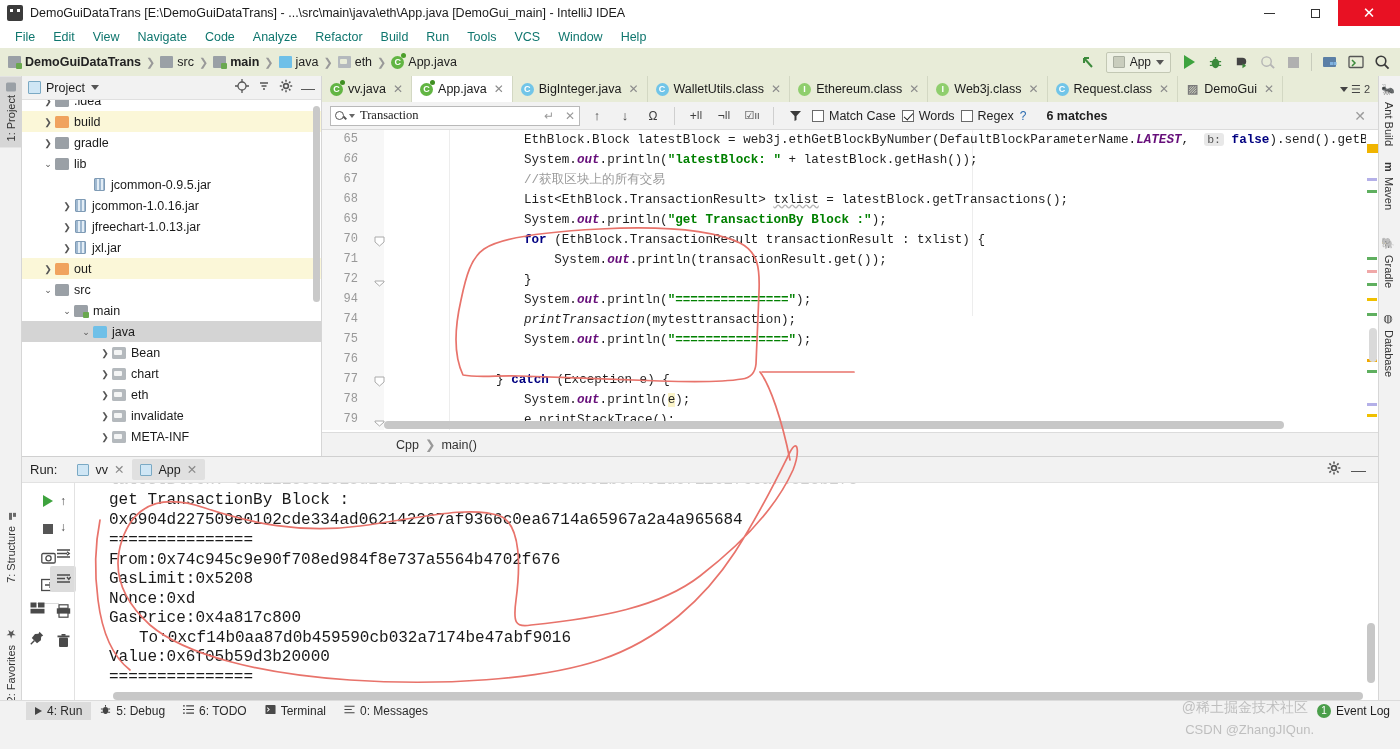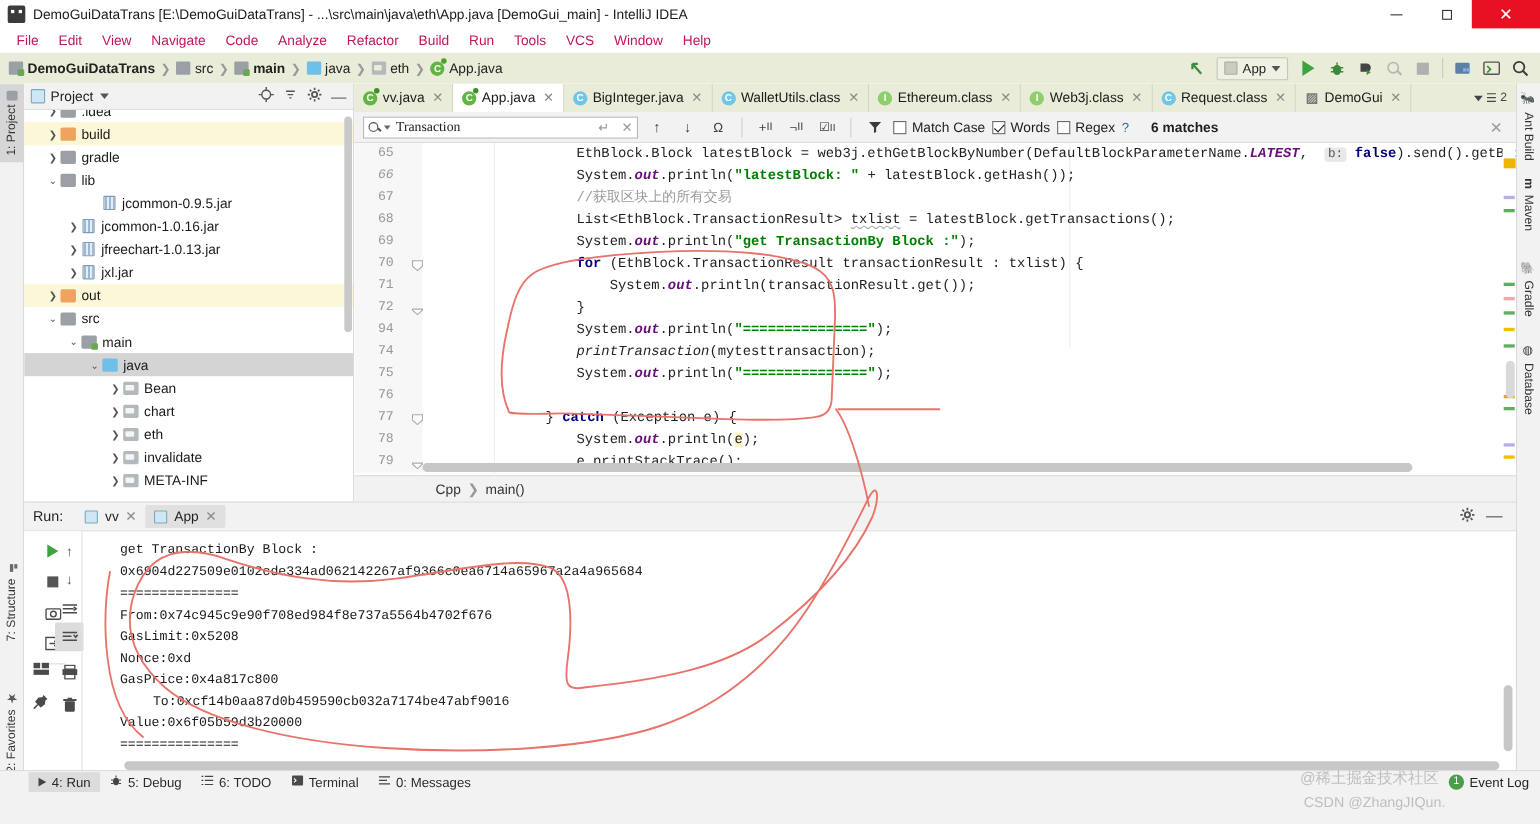--- a/index.html
+++ b/index.html
@@ -36,21 +36,21 @@
   .winbtn.close { background: #e81123; color: #fff; width: 62px; }
   .glyph-min { display: block; width: 11px; height: 1px; background: #333; }
   .glyph-max { display: block; width: 9px; height: 9px; border: 1px solid #333; }
   .glyph-x { font-size: 15px; line-height: 1; font-family: "DejaVu Sans", sans-serif; }
 
   
   .menubar {
     position: absolute; top: 26px; left: 0; width: 1400px; height: 22px;
     background: #ffffff; display: flex; align-items: center; padding-left: 6px;
   }
-  .menu-item { padding: 2px 9px; font-size: 12.5px; color: #be185d; white-space: nowrap; }
+  .menu-item { padding: 2px 9px; font-size: 12.5px; color: #0f766e; white-space: nowrap; }
 
   
   .navbar {
     position: absolute; top: 48px; left: 0; width: 1400px; height: 28px;
     background: #e8ecd8; display: flex; align-items: center; padding-left: 8px;
   }
   .crumb { display: flex; align-items: center; font-size: 12.5px; color: #222; }
   .crumb .sep { color: #999; margin: 0 5px; font-size: 11px; }
   .crumb .bc-icon { width: 13px; height: 12px; margin-right: 4px; display: inline-block; border-radius: 1px; }
   .ic-module { background: #9aa0a6; position: relative; }
@@ -202,21 +202,21 @@
   .rtab .x { color: #8b8b8b; }
   .rtab-ic { width: 12px; height: 12px; background: #cfe6f5; border: 1px solid #7aa9c4; border-radius: 1px; flex: none; }
   .run-hdr-right { margin-left: auto; display: flex; align-items: center; gap: 10px; padding-right: 12px; color: #555; }
   .run-toolbar { position: absolute; left: 0; top: 26px; width: 52px; height: 218px; background: #fff;
                  display: flex; flex-direction: column; align-items: center; padding-top: 5px; gap: 2px; }
   .rt-btn { width: 26px; height: 26px; display: flex; align-items: center; justify-content: center; color: #4a4a4a; }
   .rt-btn.sel { background: #dcdcdc; border-radius: 2px; }
   .rt-div { width: 22px; height: 1px; background: #dcdcdc; margin: 3px 0; }
   .run-split { position: absolute; left: 52px; top: 26px; width: 1px; height: 218px; background: #e2e2e2; }
   .console { position: absolute; left: 53px; top: 26px; right: 0; height: 218px; overflow: hidden;
-             font-family: "Liberation Mono", monospace; font-size: 12px; color: #1a1a1a; }
+             font-family: "Liberation Mono", monospace; font-size: 16px; color: #1a1a1a; }
   .conline { position: absolute; left: 34px; line-height: 19.5px; height: 19.5px; white-space: pre; }
   .con-scroll { position: absolute; right: 3px; width: 8px; background: #c7c7c7; border-radius: 4px; }
   .con-hscroll { position: absolute; left: 90px; height: 8px; background: #c7c7c7; border-radius: 4px; }
 
   
   .bottombar { position: absolute; left: 0; top: 700px; width: 1400px; height: 20px;
                background: #f2f2f2; display: flex; align-items: center; padding-left: 26px;
                border-top: 1px solid #dcdcdc; }
   .btab { display: flex; align-items: center; gap: 5px; padding: 2px 9px; font-size: 12px; color: #2b2b2b; }
   .btab.active { background: #dcdcdc; }

